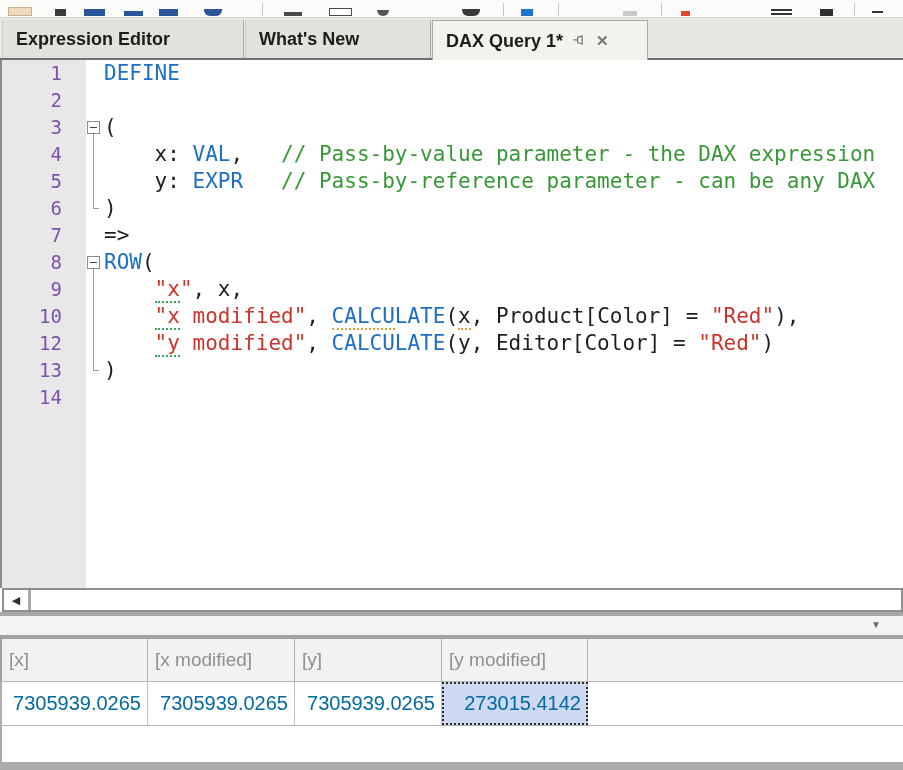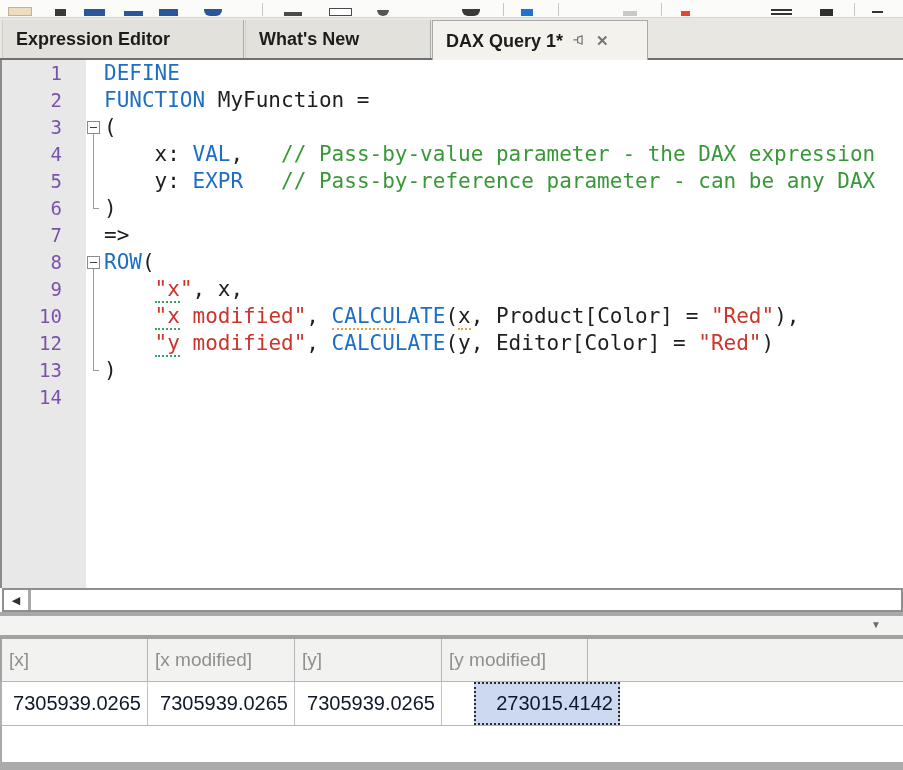--- a/index.html
+++ b/index.html
@@ -55,23 +55,23 @@
   .gridtop{position:absolute;left:0;top:635px;width:903px;height:4px;background:#a2a2a2;}
   .ghead{position:absolute;left:0;top:639px;width:903px;height:43px;background:#f2f2f0;
          border-left:2px solid #a2a2a2;border-bottom:1px solid #b6b6b6;box-sizing:border-box;
          display:flex;}
   .gh-cell{flex:0 0 auto;box-sizing:border-box;border-right:1px solid #b4b4b4;color:#8f8f8f;
            font-size:19px;line-height:41px;padding-left:7px;white-space:nowrap;overflow:hidden;}
   .gh-fill{flex:1 1 auto;}
   .grow{position:absolute;left:0;top:682px;width:903px;height:44px;background:#fff;
         border-left:2px solid #b0b0b0;border-bottom:1px solid #b6b6b6;box-sizing:border-box;
         display:flex;}
-  .gr-cell{flex:0 0 auto;box-sizing:border-box;border-right:1px solid #c2c2c2;color:#0f172a;
+  .gr-cell{flex:0 0 auto;box-sizing:border-box;border-right:1px solid #c2c2c2;color:#0369a1;
            font-size:20px;line-height:42px;text-align:right;padding-right:6px;white-space:nowrap;}
-  .gr-cell.sel{background:var(--selbg);outline:2px dotted #2b2b2b;outline-offset:-2px;margin-left:32px;}
+  .gr-cell.sel{background:var(--selbg);outline:2px dotted #2b2b2b;outline-offset:-2px;}
   .gbottom{position:absolute;left:0;top:726px;width:903px;height:36px;background:#fff;
            border-left:2px solid #a9a9a9;box-sizing:border-box;}
   .bstrip{position:absolute;left:0;top:762px;width:903px;height:8px;background:#ababab;}
 </style>
 </head>
 <body>
 
 <div class="toolbar" id="toolbar">
     <span class="frag" style="left: 8px; width: 24px; height: 9px; bottom: 1px; background: rgb(238, 220, 192); border: 1px solid rgb(201, 177, 140); box-sizing: border-box;"></span>
     <span class="frag" style="left: 55px; width: 11px; height: 7px; bottom: 1px; background: rgb(58, 58, 58);"></span>
@@ -119,21 +119,20 @@
   <div class="gutter"></div>
   <div class="codelines" id="codelines">
       <div class="cl">
         <span class="ln">1</span>
         <span class="fold"></span>
         <span class="code"><span class="tk kw">DEFINE</span></span>
       </div>
       <div class="cl">
         <span class="ln">2</span>
         <span class="fold"></span>
-        <span class="code"><span class="tk kw">FUNCTION</span><span class="tk pl"> MyFunction =</span></span>
       </div>
       <div class="cl">
         <span class="ln">3</span>
         <span class="fold">
           <span class="fbox"></span>
           <span class="ftail"></span>
         </span>
         <span class="code"><span class="tk pl">(</span></span>
       </div>
       <div class="cl">

